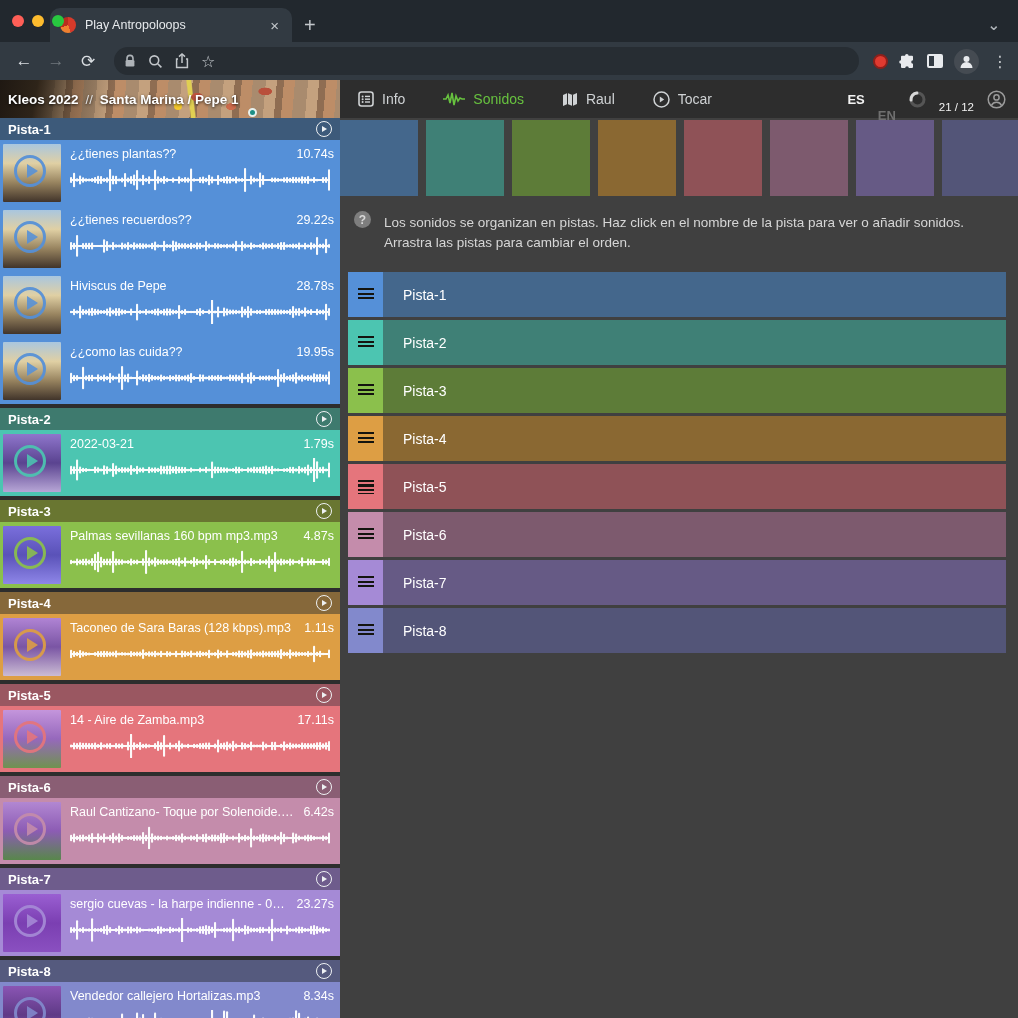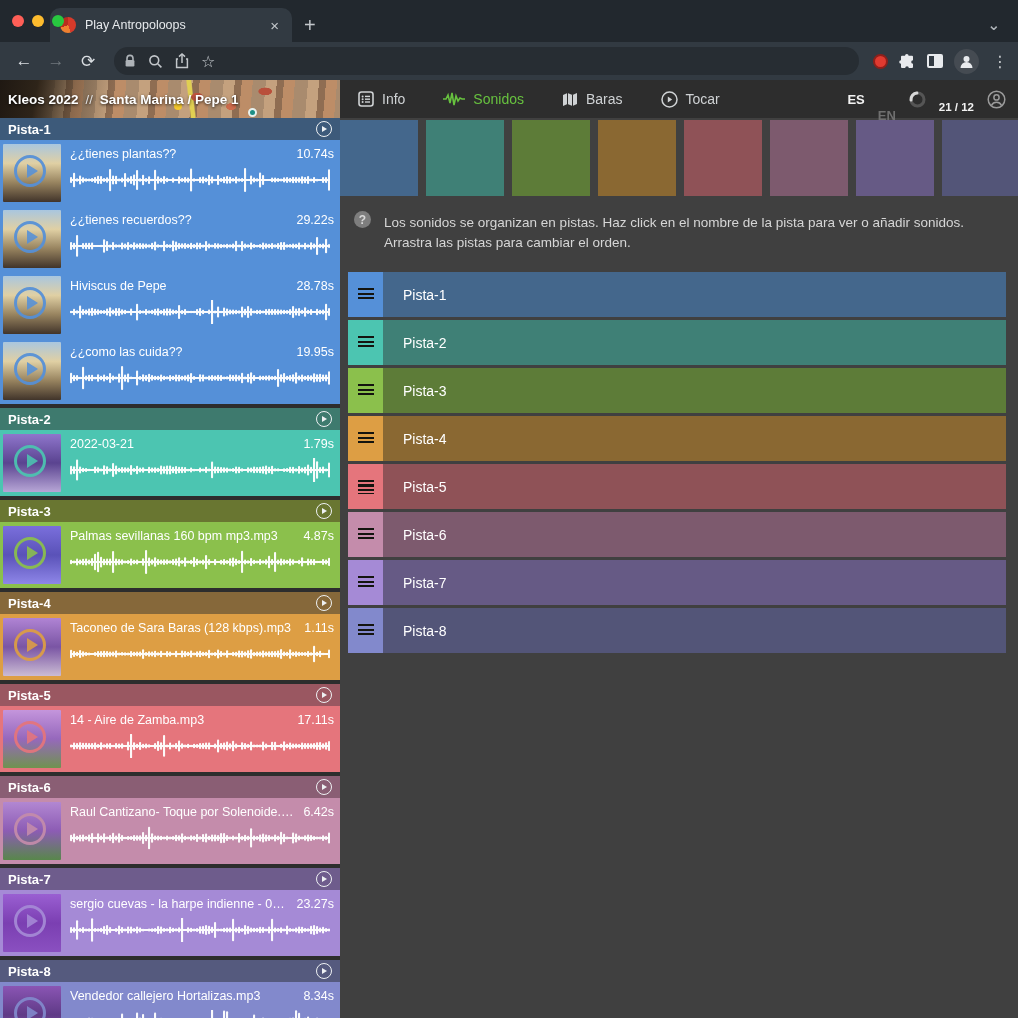--- a/index.html
+++ b/index.html
@@ -45,21 +45,21 @@
   .mappin{position:absolute;left:174px;top:22px;width:8px;height:8px;border-radius:50%;background:#f4c82c;}
   .crumb{position:absolute;left:8px;top:0;height:38px;display:flex;align-items:center;gap:7px;text-shadow:0 1px 3px rgba(0,0,0,.8);}
   .crumb .proj,.crumb .path{color:#fff;font-size:13.5px;font-weight:bold;white-space:nowrap;}
   .crumb .sep{color:#e0e0e0;font-size:13px;}
   .mainnav{display:flex;align-items:center;margin-left:18px;gap:38px;}
   .navitem{display:flex;align-items:center;gap:8px;color:#cfd2d4;font-size:14px;}
   .navitem.active{color:#67c23f;}
   .hdr-right{margin-left:auto;display:flex;align-items:center;gap:13px;padding-right:12px;}
   .lang-es{color:#f2f2f2;font-size:13px;font-weight:bold;}
   .lang-en{color:#6f6f6f;font-size:13px;font-weight:bold;margin-top:33px;}
-  .counter{color:#f2f2f2;font-size:11.5px;font-weight:bold;white-space:nowrap;margin-top:16px;}
+  .counter{color:#f2f2f2;font-size:11.5px;font-weight:normal;white-space:nowrap;margin-top:16px;}
 
   
   .content{display:flex;height:900px;}
   .sidebar{width:340px;flex:none;background:#2d2d2d;overflow:hidden;}
   .tsec{margin-bottom:4px;}
   .thead2{height:22px;display:flex;align-items:center;padding:0 8px;}
   .thead2 .tname{color:#fff;font-size:13px;font-weight:bold;flex:1;}
   .tplay{width:16px;height:16px;border:1.5px solid #eef1f3;border-radius:50%;position:relative;flex:none;}
   .tplay::after{content:"";position:absolute;left:5px;top:3.5px;border:3.5px solid transparent;border-left:5.5px solid #eef1f3;}
   .clip{height:66px;display:flex;justify-content:flex-end;}
@@ -184,21 +184,21 @@
         </span>
         <span>Sonidos</span>
       </span>
       <span class="navitem">
         <span>
           <svg width="16" height="15" viewBox="0 0 16 15">
               <path d="M1 3l4.5-2 5 2L15 1v11l-4.5 2-5-2L1 14z" fill="#cfd2d4"></path>
               <path d="M5.5 1v12M10.5 3v11" stroke="#2d2d2d" stroke-width="1"></path>
             </svg>
         </span>
-        <span>Baras</span>
+        <span>Raul</span>
       </span>
       <span class="navitem">
         <span>
           <svg width="17" height="17" viewBox="0 0 17 17">
               <circle cx="8.5" cy="8.5" r="7.5" fill="none" stroke="#cfd2d4" stroke-width="1.5"></circle>
               <path d="M6.8 5.5l4.4 3-4.4 3z" fill="#cfd2d4"></path>
             </svg>
         </span>
         <span>Tocar</span>
       </span>

